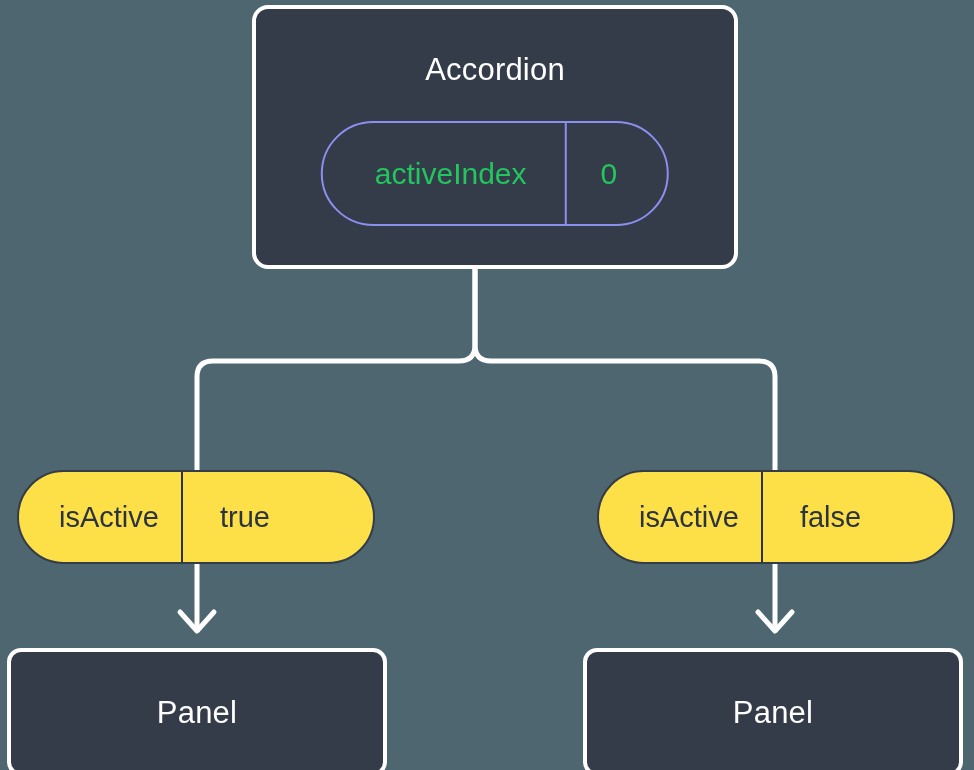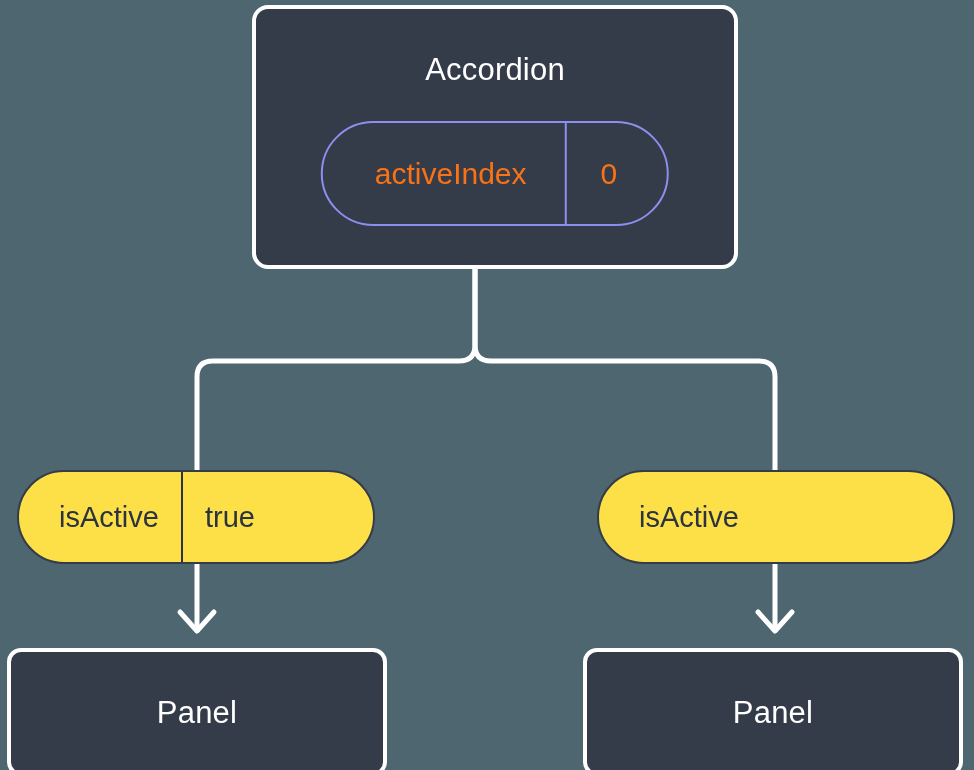--- a/index.html
+++ b/index.html
@@ -68,21 +68,21 @@
     height: 105px;
     border: 2px solid #8b8fee;
     border-radius: 56px;
     box-sizing: border-box;
     overflow: hidden;
   }
   .state-pill .cell {
     display: flex;
     align-items: center;
     justify-content: center;
-    color: #f97316;
+    color: #22c55e;
     font-size: 30px;
     white-space: nowrap;
   }
   .state-pill .cell.key { padding: 0 38px 0 52px; }
   .state-pill .cell.val {
     padding: 0 50px 0 34px;
     border-left: 2px solid #8b8fee;
   }
 
   
@@ -101,21 +101,21 @@
   .prop-pill .cell {
     display: flex;
     align-items: center;
     justify-content: center;
     color: #2c3340;
     font-size: 29px;
     white-space: nowrap;
   }
   .prop-pill .cell.key { padding: 0 22px 0 40px; }
   .prop-pill .cell.val {
-    padding: 0 40px 0 22px;
+    padding: 0 40px 0 37px;
     border-left: 2px solid #2c3340;
   }
 
   #pill-left  { left: 17px;  top: 470px; width: 358px; }
   #pill-right { left: 597px; top: 470px; width: 358px; }
 
   
   #panel-left  { left: 7px;   top: 648px; width: 380px; height: 128px; justify-content: center; }
   #panel-right { left: 583px; top: 648px; width: 380px; height: 128px; justify-content: center; }
 </style>
@@ -153,20 +153,21 @@
     </div>
   </div>
 
   <div id="pill-left" class="prop-pill">
     <div class="cell key">isActive</div>
     <div class="cell val">true</div>
   </div>
 
   <div id="pill-right" class="prop-pill">
     <div class="cell key">isActive</div>
+    <div class="cell val">false</div>
   </div>
 
   <div id="panel-left" class="node-box">
     <div class="node-title">Panel</div>
   </div>
 
   <div id="panel-right" class="node-box">
     <div class="node-title">Panel</div>
   </div>
 

